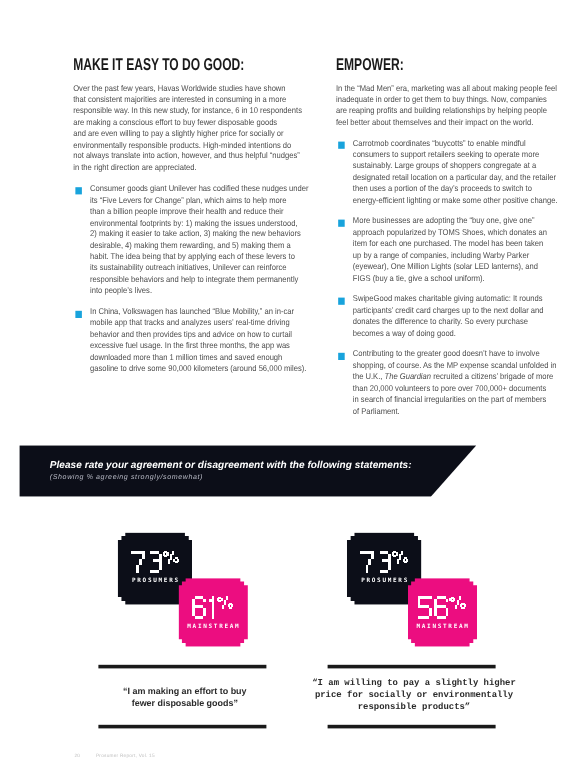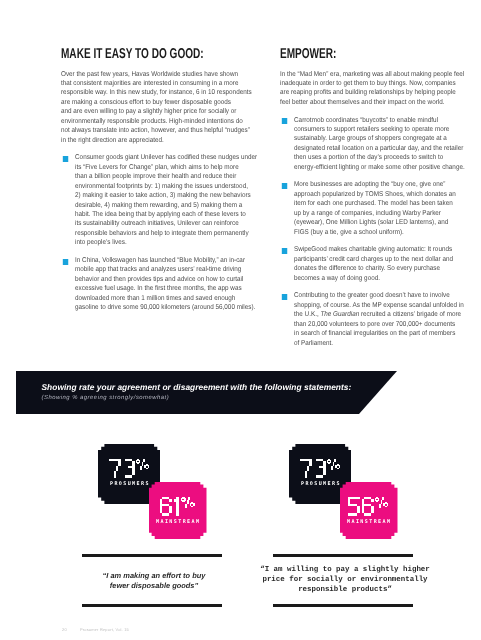--- a/index.html
+++ b/index.html
@@ -80,21 +80,21 @@
     <p class="intro">In the “Mad Men” era, marketing was all about making people feel<br>inadequate in order to get them to buy things. Now, companies<br>are reaping profits and building relationships by helping people<br>feel better about themselves and their impact on the world.</p>
     <ul class="bullets">
       <li><span class="sq"></span><span>Carrotmob coordinates “buycotts” to enable mindful<br>consumers to support retailers seeking to operate more<br>sustainably. Large groups of shoppers congregate at a<br>designated retail location on a particular day, and the retailer<br>then uses a portion of the day’s proceeds to switch to<br>energy-efficient lighting or make some other positive change.</span></li>
       <li><span class="sq"></span><span>More businesses are adopting the “buy one, give one”<br>approach popularized by TOMS Shoes, which donates an<br>item for each one purchased. The model has been taken<br>up by a range of companies, including Warby Parker<br>(eyewear), One Million Lights (solar LED lanterns), and<br>FIGS (buy a tie, give a school uniform).</span></li>
       <li><span class="sq"></span><span>SwipeGood makes charitable giving automatic: It rounds<br>participants’ credit card charges up to the next dollar and<br>donates the difference to charity. So every purchase<br>becomes a way of doing good.</span></li>
       <li><span class="sq"></span><span>Contributing to the greater good doesn’t have to involve<br>shopping, of course. As the MP expense scandal unfolded in<br>the U.K., <i>The Guardian</i> recruited a citizens’ brigade of more<br>than 20,000 volunteers to pore over 700,000+ documents<br>in search of financial irregularities on the part of members<br>of Parliament.</span></li>
     </ul>
   </div>
 
   <div class="banner">
-    <div class="l1">Showing rate your agreement or disagreement with the following statements:</div>
+    <div class="l1">Please rate your agreement or disagreement with the following statements:</div>
     <div class="l2">(Showing % agreeing strongly/somewhat)</div>
   </div>
 
   <div class="panel panel-1">
     <div class="statbox sb-dark" style="left:39px;top:13.5px;">
       <div class="numwrap"><svg class="num" width="40.06" height="18.64" viewBox="0 0 40.06 18.64" fill="#fff" shape-rendering="crispEdges">
             <rect x="0.00" y="0.00" width="11.65" height="2.33"></rect>
             <rect x="9.32" y="2.33" width="2.33" height="2.33"></rect>
             <rect x="9.32" y="4.66" width="2.33" height="2.33"></rect>
             <rect x="6.99" y="6.99" width="2.33" height="2.33"></rect>
@@ -154,21 +154,21 @@
             <rect x="29.64" y="6.48" width="1.76" height="2.74"></rect>
             <rect x="32.77" y="6.48" width="1.76" height="2.74"></rect>
             <rect x="30.71" y="8.54" width="2.74" height="1.76"></rect>
             <rect x="28.44" y="-0.20" width="1.70" height="3.50"></rect>
             <rect x="26.94" y="3.00" width="1.70" height="4.30"></rect>
             <rect x="25.34" y="7.00" width="1.70" height="3.80"></rect>
           </svg></div>
       <div class="lbl">MAINSTREAM</div>
     </div>
     <div class="rule" style="left:23px;top:123.5px;width:140px;"></div>
-    <div class="statement" style="left:5px;top:123.5px;height:54px;width:180px;font-style:italic;">
+    <div class="statement" style="left:5px;top:123.5px;height:54px;width:180px;">
         <span>“I am making an effort to buy<br>fewer disposable goods”</span>
       </div>
     <div class="rule" style="left:23px;top:173.5px;width:140px;"></div>
   </div>
 
   <div class="panel panel-2">
     <div class="statbox sb-dark" style="left:39px;top:13.5px;">
       <div class="numwrap"><svg class="num" width="40.06" height="18.64" viewBox="0 0 40.06 18.64" fill="#fff" shape-rendering="crispEdges">
             <rect x="0.00" y="0.00" width="11.65" height="2.33"></rect>
             <rect x="9.32" y="2.33" width="2.33" height="2.33"></rect>

